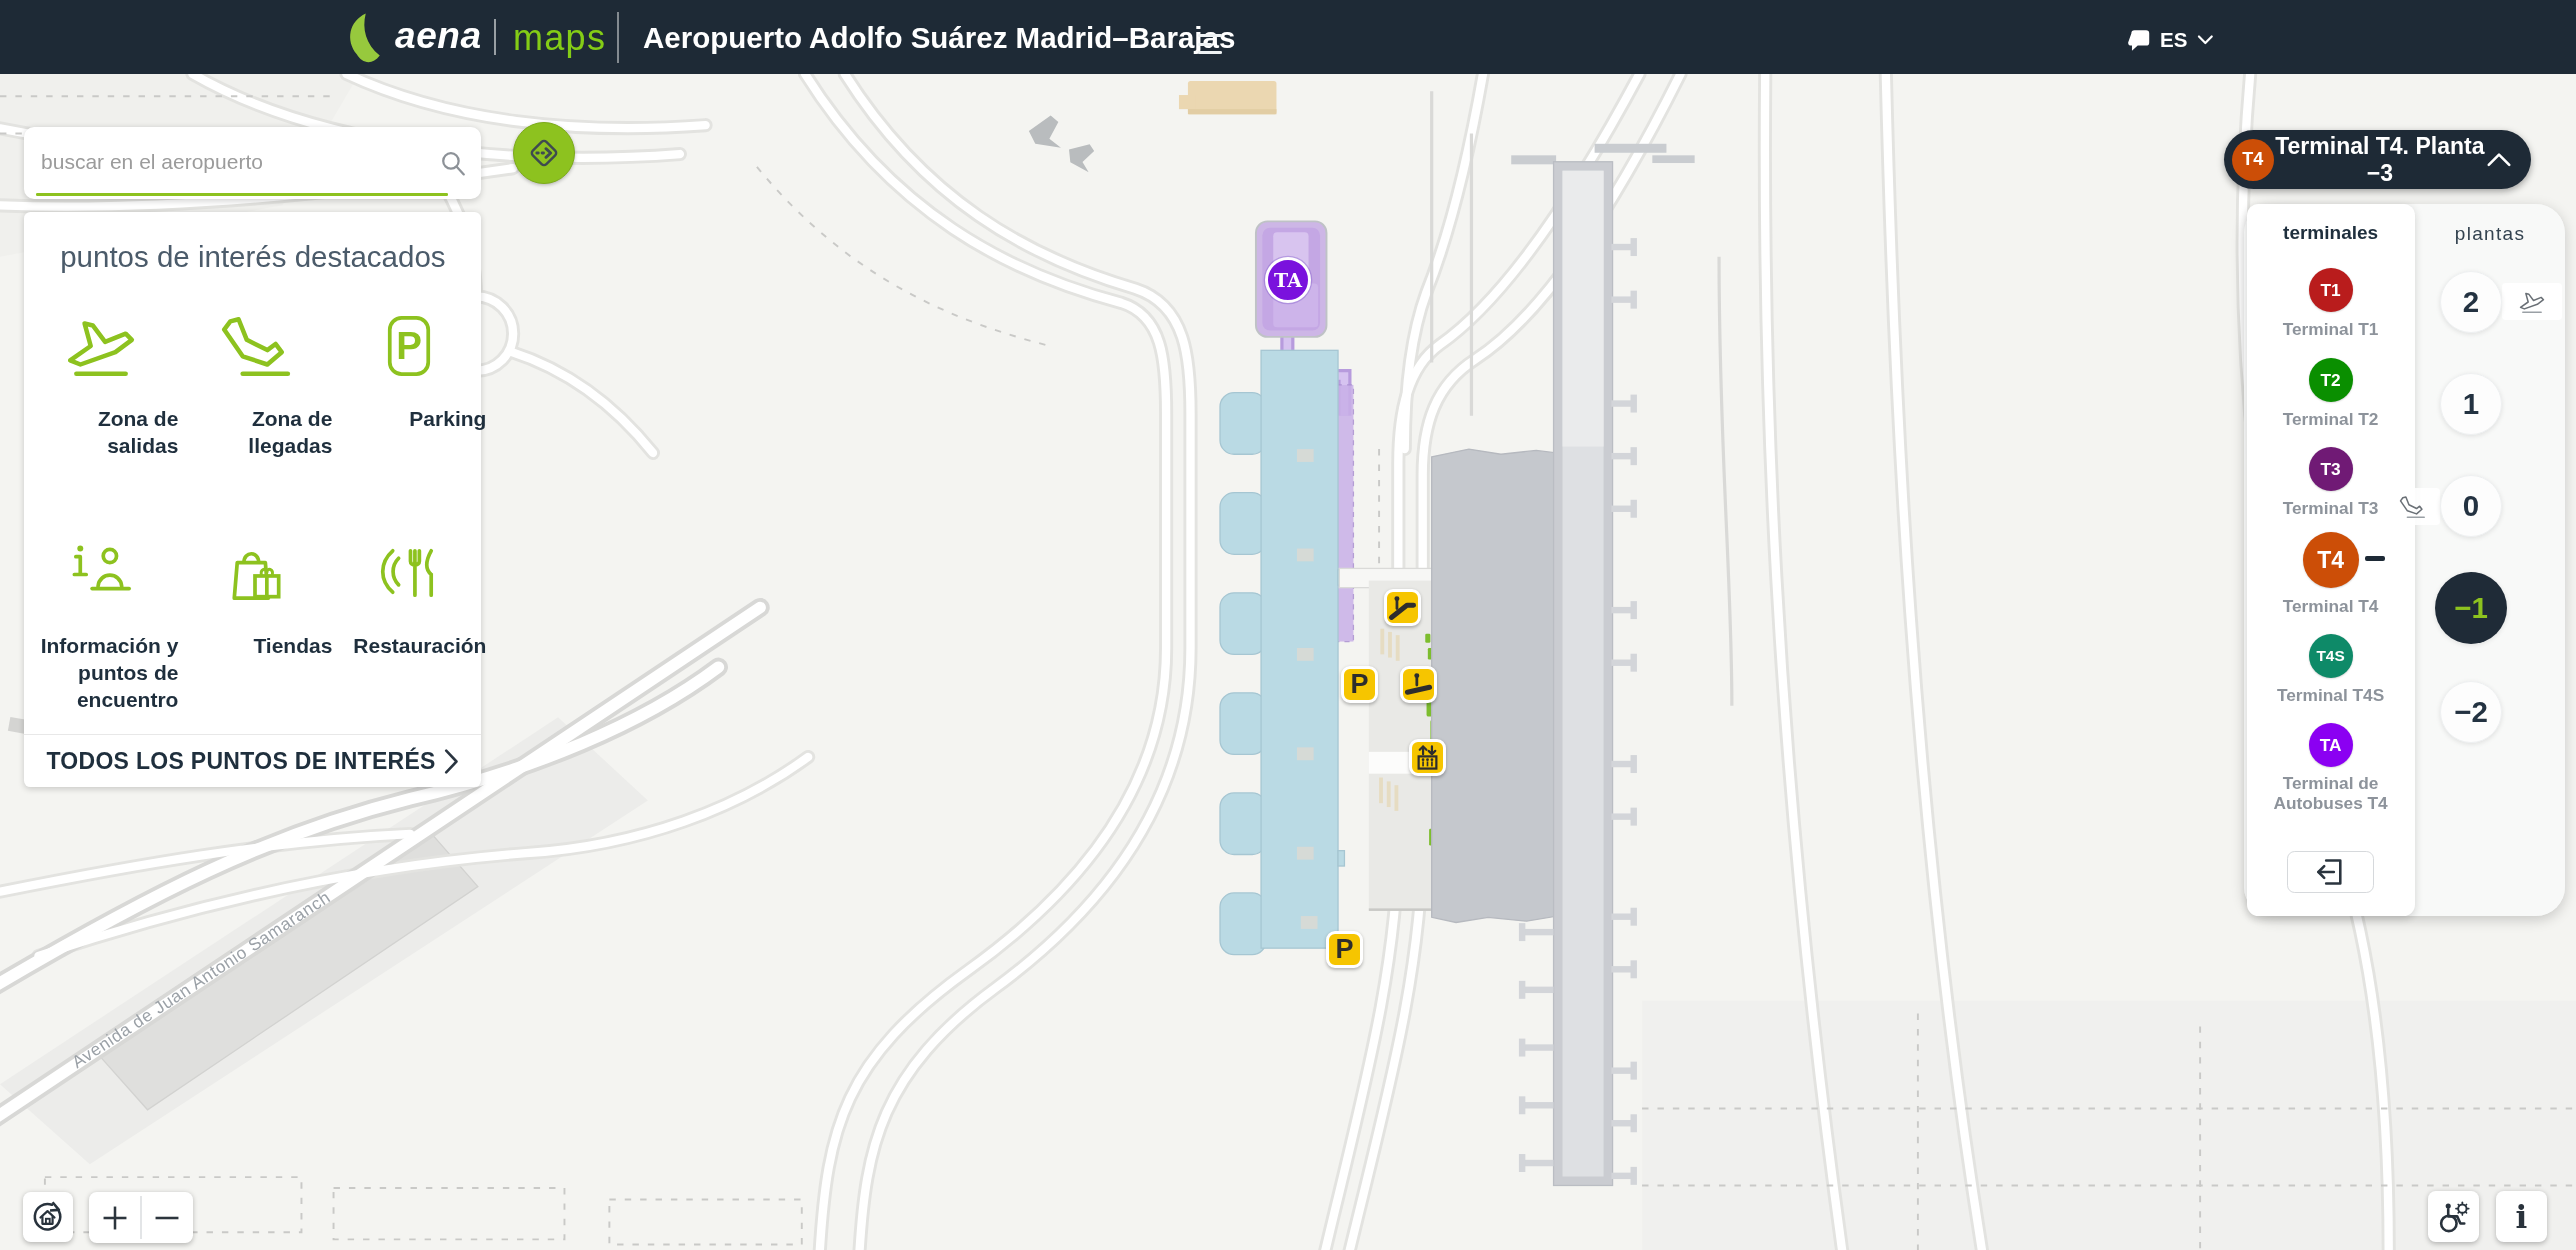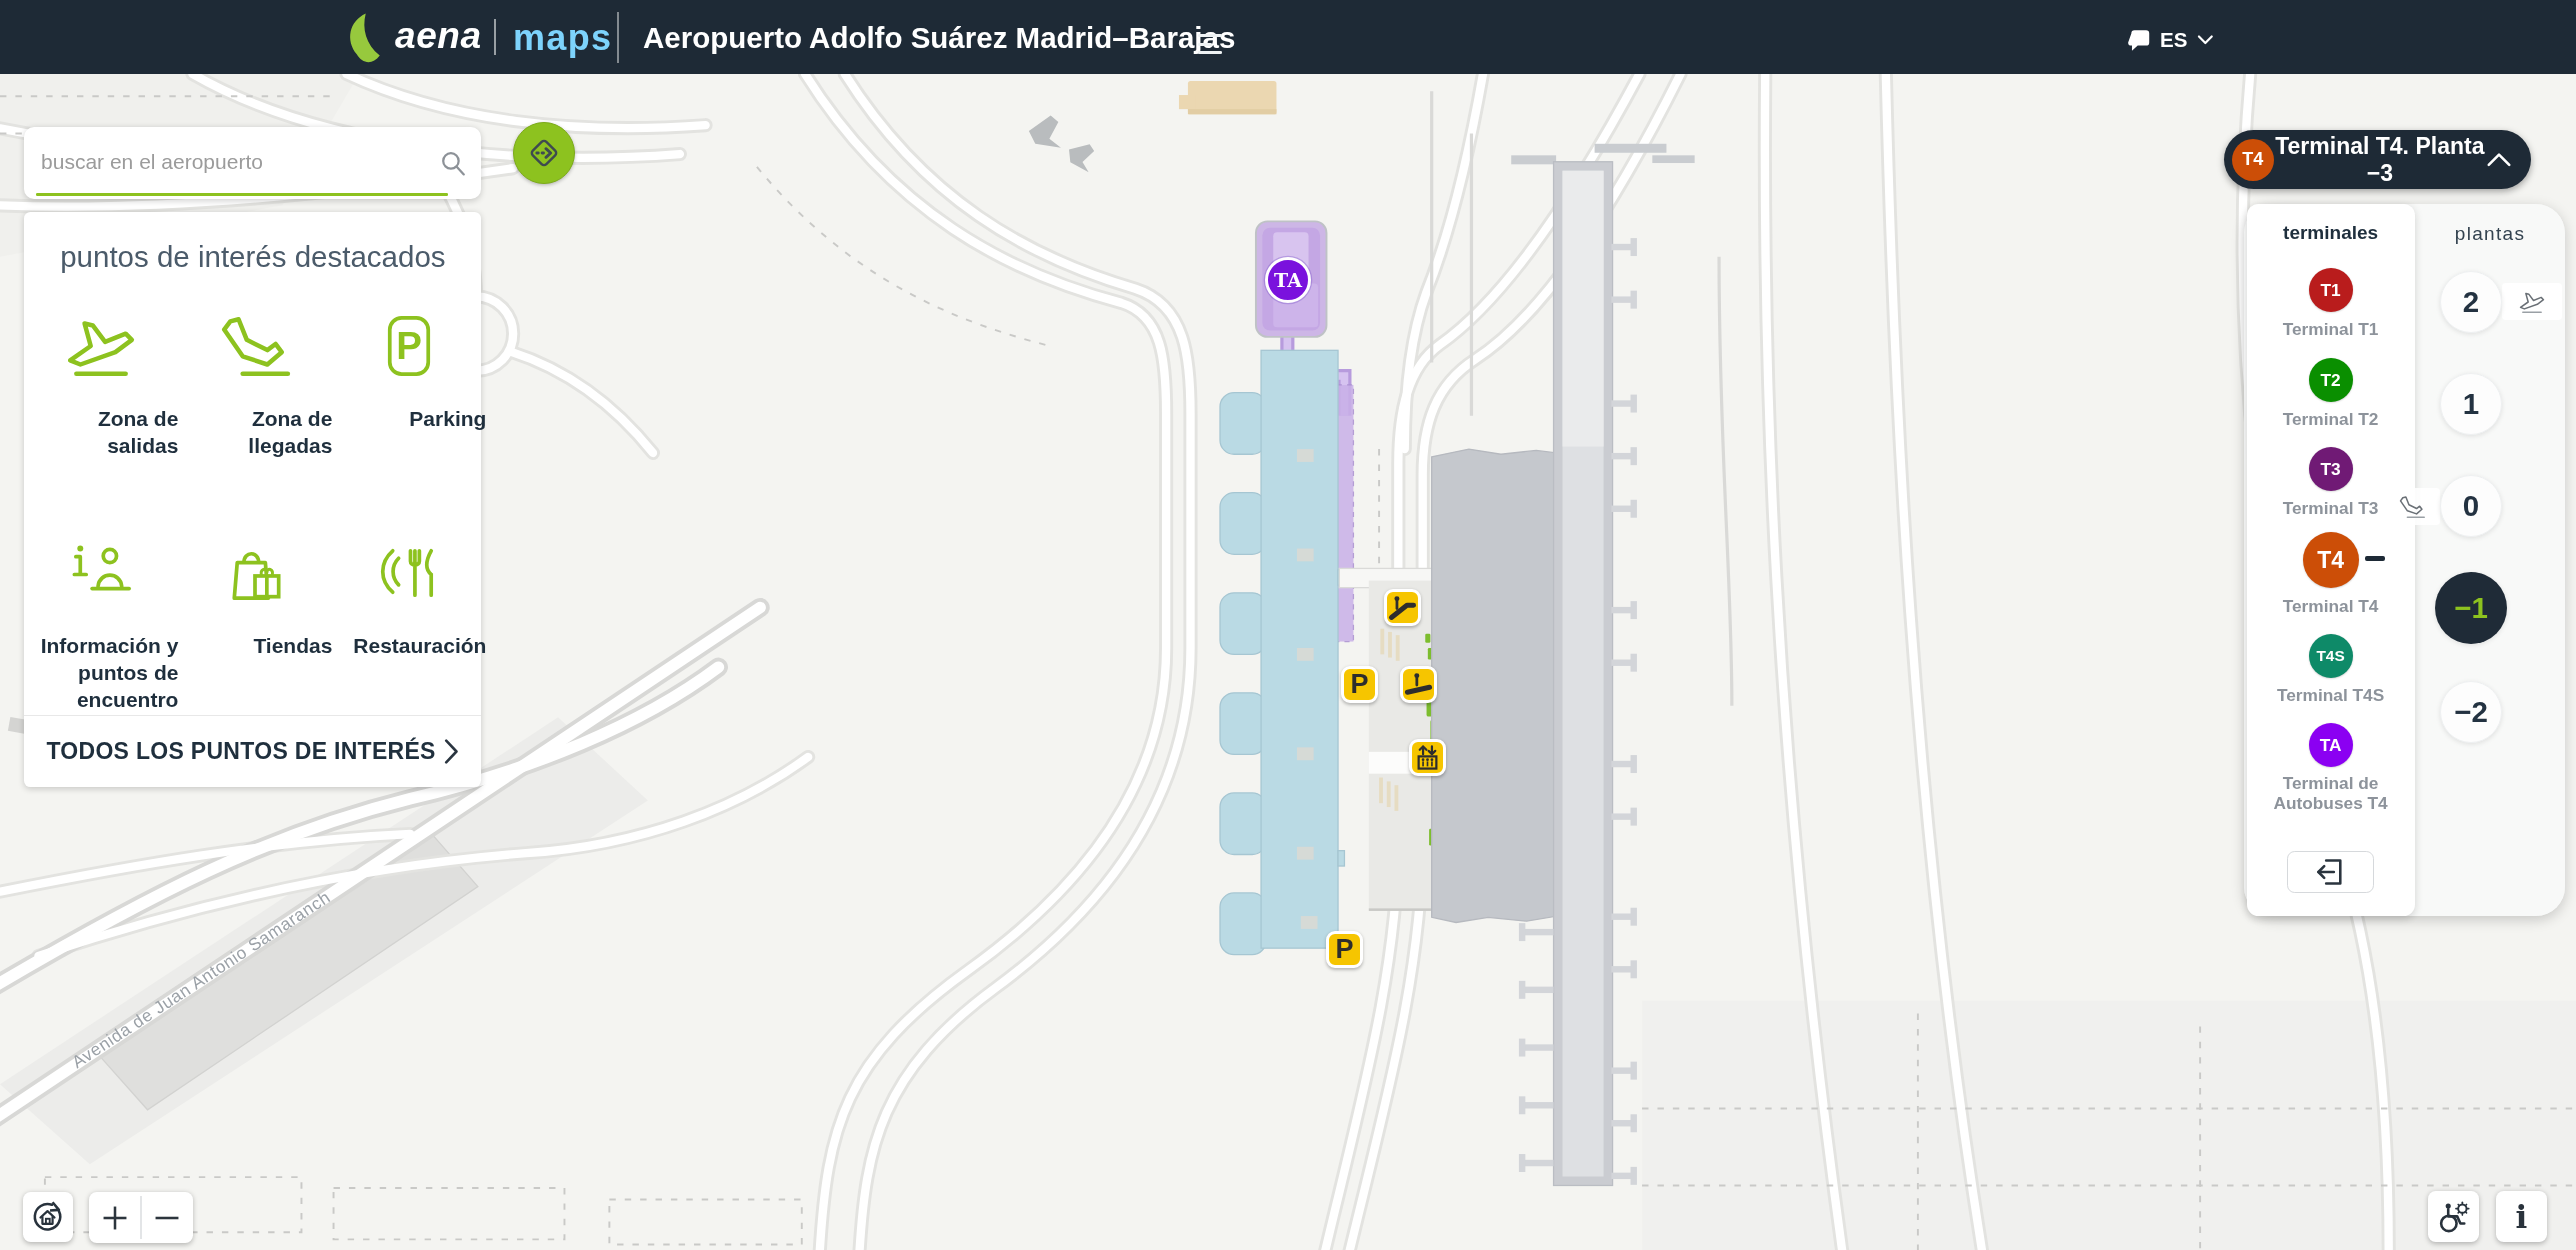--- a/index.html
+++ b/index.html
@@ -17,21 +17,21 @@
               background:#7a12dd; border:3.2px solid #fff; box-shadow:0 0 0 1.3px rgba(120,80,200,.35);
               display:flex; align-items:center; justify-content:center; color:#fff;
               font-family:"DejaVu Serif", serif; font-weight:700; font-size:19px; cursor:pointer; }
 
   
   #header { position:absolute; left:0; top:0; width:2576px; height:74px; background:#1e2a36; z-index:40;
             display:flex; align-items:center; }
   .logo-leaf { position:absolute; left:344px; top:11.5px; }
   .brand { position:absolute; left:395px; top:15.4px; font-size:37px; font-weight:800; font-style:italic; color:#fff; letter-spacing:0.6px; }
   .hdr-div1 { position:absolute; left:494px; top:19px; width:1.9px; height:36px; background:rgba(255,255,255,.55); }
-  .product { position:absolute; left:513px; top:16.7px; font-size:36px; font-weight:700; color:#7dd3fc; letter-spacing:1.3px; }
+  .product { position:absolute; left:513px; top:16.7px; font-size:36px; font-weight:400; color:#84cc16; letter-spacing:1.3px; }
   .hdr-div2 { position:absolute; left:617px; top:11.5px; width:1.9px; height:51px; background:rgba(255,255,255,.45); }
   .airport-title { position:absolute; left:643px; top:21px; font-size:29.5px; font-weight:600; color:#fff; }
   .hamburger { position:absolute; left:1198px; top:33px; width:28px; height:26px; cursor:pointer; }
   .hamburger span { position:absolute; left:0; height:3.2px; background:#eef2f4; border-radius:1.3px; }
   .hamburger .b1 { top:1.3px; width:24.4px; }
   .hamburger .b2 { top:9.6px; width:14px; }
   .hamburger .b3 { top:18px; width:24.4px; }
   .lang { position:absolute; left:2128px; top:28px; display:flex; align-items:center; gap:10px; cursor:pointer; }
   .lang .code { color:#fff; font-size:20.5px; font-weight:600; }
 
@@ -45,21 +45,21 @@
   .search-icon { position:absolute; right:14px; top:23px; }
 
   
   .poi-card { position:absolute; left:24.4px; top:212px; width:457px; height:575px; background:#fff;
               border-radius:6.4px; box-shadow:0 1.3px 6.4px rgba(0,0,0,.18); z-index:30; }
   .poi-title { margin-top:28px; text-align:center; font-size:29.5px; font-weight:400; color:#4b5b6a; }
   .poi-grid { position:absolute; top:97px; left:0; right:0; display:grid; grid-template-columns:1fr 1fr 1fr; row-gap:76px; }
   .poi-item { display:flex; flex-direction:column; align-items:center; cursor:pointer; }
   .poi-item svg { width:74px; height:74px; margin-bottom:22px; }
   .poi-label { width:154px; text-align:right; font-size:21px; font-weight:700; color:#1f2f3d; line-height:1.3; }
-  .poi-footer { position:absolute; left:0; right:0; bottom:0; height:72px; border-top:1.3px solid #e8e8e8;
+  .poi-footer { position:absolute; left:0; right:0; bottom:0; height:53px; border-top:1.3px solid #e8e8e8;
                 display:flex; align-items:center; justify-content:space-between; padding:0 22px; cursor:pointer; }
   .poi-footer-label { font-size:23px; font-weight:700; color:#1f2f3d; letter-spacing:0.3px; }
 
   
   .route-btn { position:absolute; left:513px; top:122px; width:62px; height:62px; border-radius:50%;
                background:#8dc21f; border:1.3px solid #7cab1a; box-shadow:0 1.3px 3.8px rgba(0,0,0,.25);
                display:flex; align-items:center; justify-content:center; cursor:pointer; z-index:25; }
 
   
   .pill { position:absolute; left:2224px; top:130px; width:307px; height:59px; background:#1e2a36; border-radius:29.5px;

